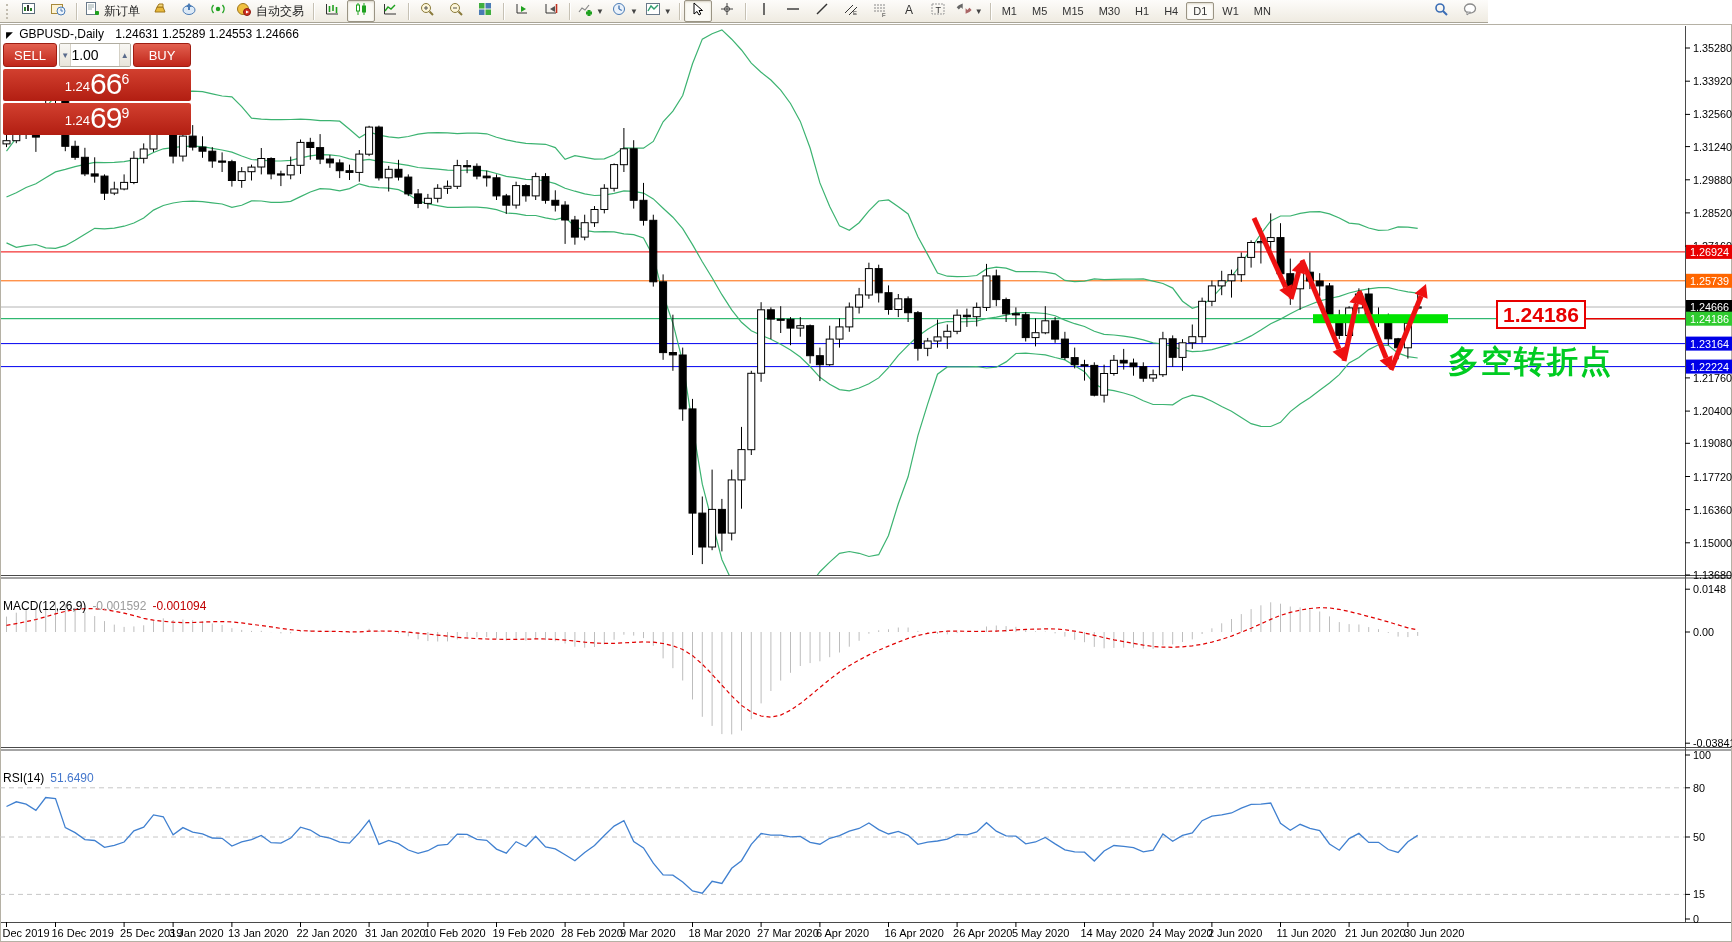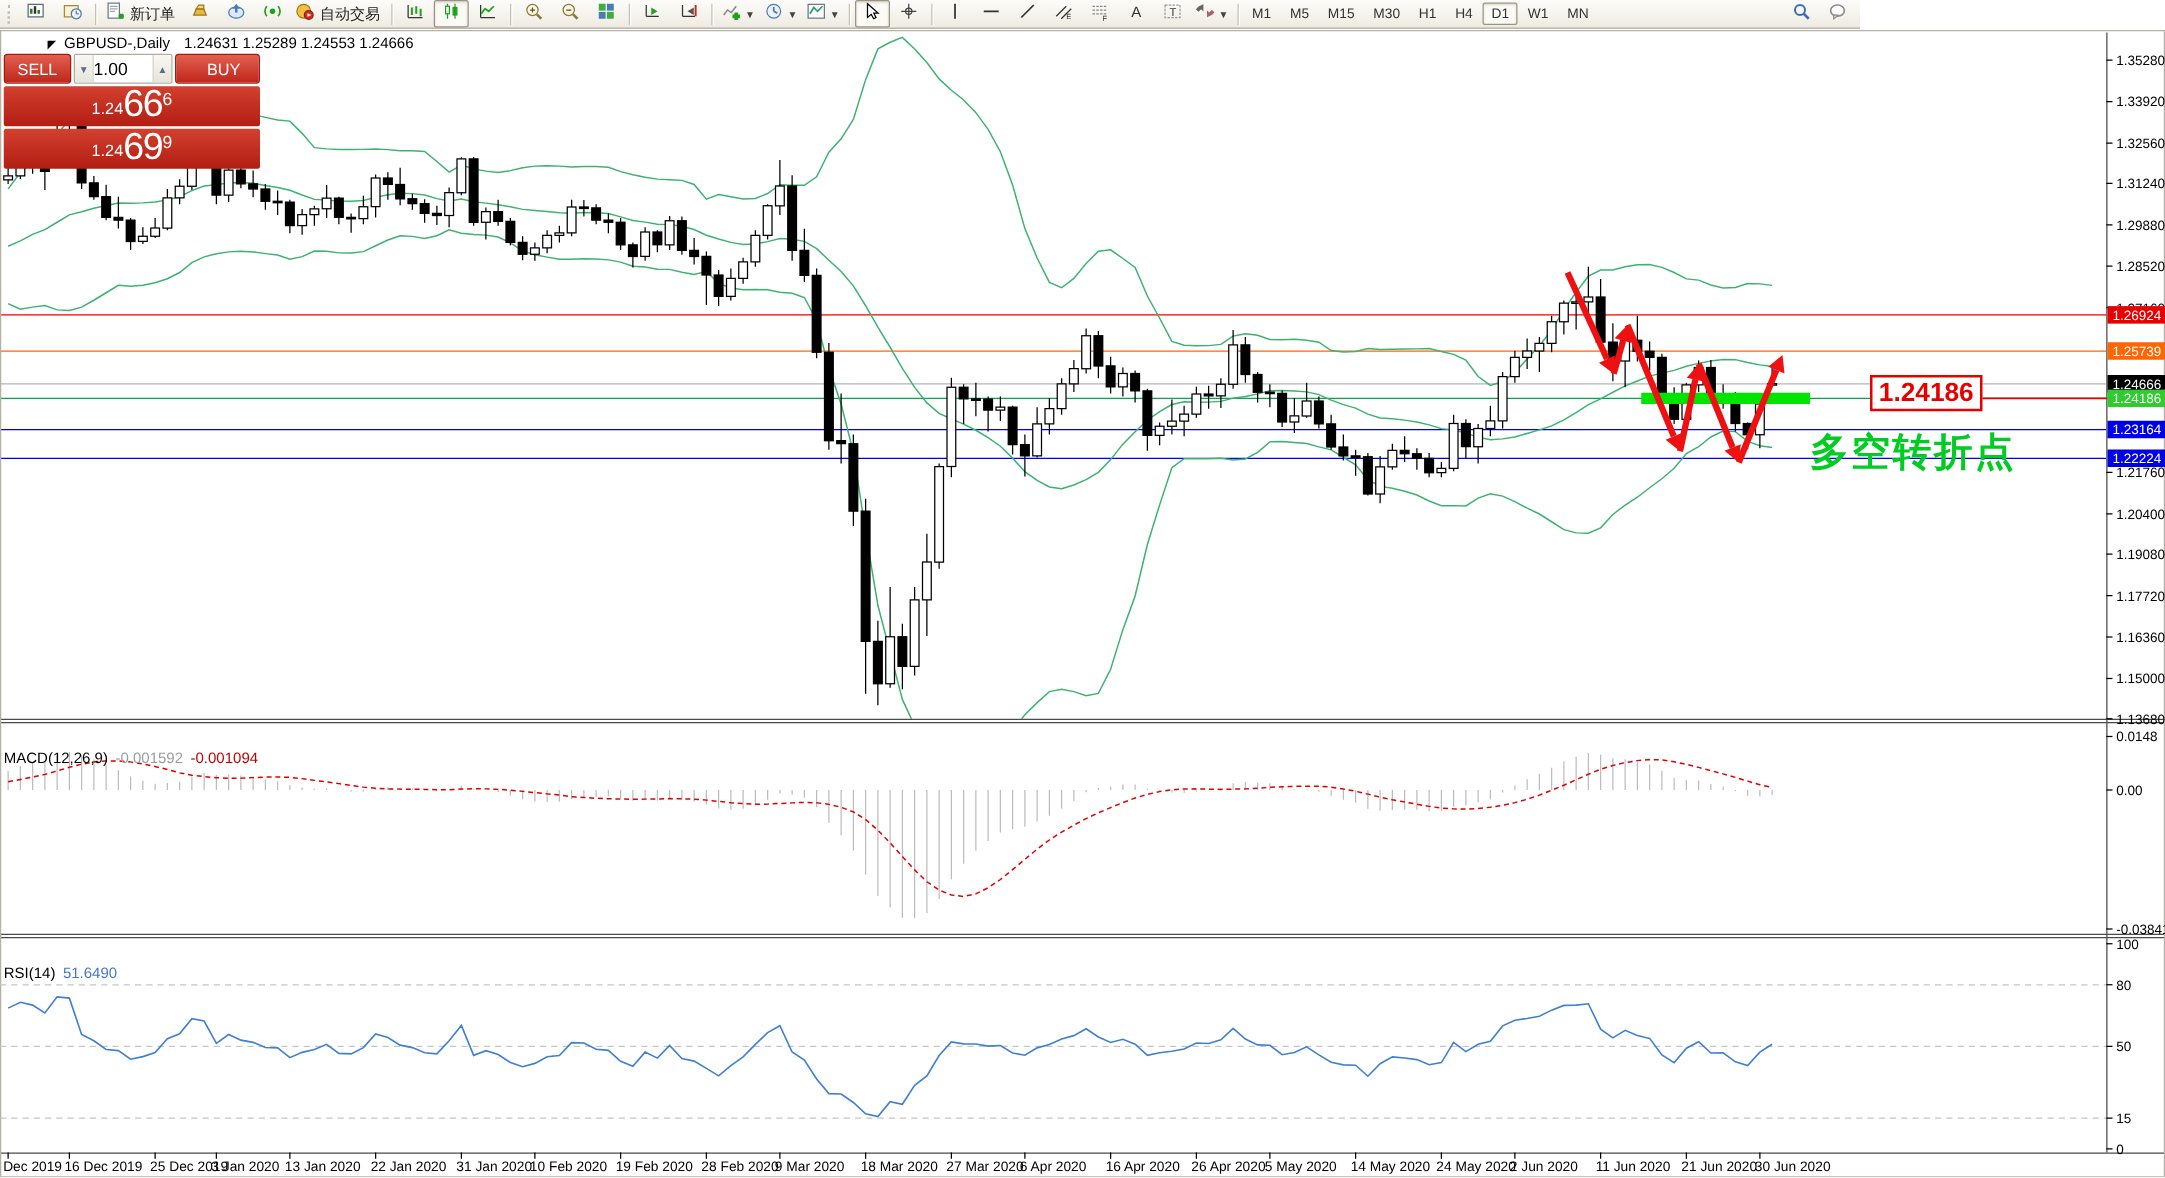--- a/index.html
+++ b/index.html
@@ -14,32 +14,32 @@
   .tbtn{height:20px;min-width:22px;display:flex;align-items:center;justify-content:center;
     gap:2px;border:1px solid transparent;border-radius:2px;padding:0 2px;cursor:default;}
   .tbtn.active{border-color:#9a9484;background:#fbfaf5;box-shadow:inset 0 1px 2px #d8d3c5;}
   .tbtn .cap{font-size:12px;color:#222;white-space:nowrap;padding:0 2px;}
   .dd{font-size:8px;color:#444;margin-left:1px;}
   .tfbtn{font-size:11px;color:#333;padding:2px 6px;border:1px solid transparent;border-radius:2px;}
   .tfbtn.active{border-color:#9a9484;background:#fcfbf7;box-shadow:inset 0 1px 2px #ddd8ca;}
   .spacer{margin-left:auto;}
   
   #cv{position:absolute;top:24px;left:0;}
-  .chart-title{position:absolute;left:6px;top:27px;font-size:12px;color:#000;z-index:5;margin-left:32px;}
+  .chart-title{position:absolute;left:6px;top:27px;font-size:12px;color:#000;z-index:5;}
   .chart-title .tg{font-size:9px;margin-right:3px;}
   .ind-label{position:absolute;left:3px;font-size:12px;color:#000;z-index:5;margin-top:20px;}
   .ind-label .v1{color:#9c9c9c;margin-left:6px;}
   .ind-label .v2{color:#c00000;margin-left:6px;}
   .ind-label .vb{color:#4477cc;margin-left:6px;}
   
-  .trade{position:absolute;left:3px;top:43px;width:205px;z-index:10;font-family:"Liberation Sans",sans-serif;border-radius:28px;}
+  .trade{position:absolute;left:3px;top:43px;width:188px;z-index:10;font-family:"Liberation Sans",sans-serif;border-radius:28px;}
   .trow1{display:flex;height:24px;gap:2px;}
   .btn-red{background:linear-gradient(#e2604f,#c0261a);color:#fff;border:1px solid #9e1d12;
     border-radius:3px;display:flex;align-items:center;justify-content:center;font-size:13px;}
-  .sellb{width:52px;} .buyb{width:56px;padding-left:10px;}
+  .sellb{width:52px;} .buyb{width:56px;}
   .vol{flex:1;display:flex;background:#fff;border:1px solid #b0aca0;border-radius:2px;overflow:hidden;}
   .spin{width:16px;display:flex;align-items:center;justify-content:center;background:linear-gradient(#f8f7f4,#e8e4da);
     color:#5a6b8c;font-size:8px;border-right:1px solid #d5d1c6;}
   .spin.r{border-left:1px solid #d5d1c6;border-right:none;}
   .vval{flex:1;display:flex;align-items:center;justify-content:flex-end;padding-right:20px;font-size:14px;color:#000;}
   .trow2{display:flex;height:37px;gap:2px;margin-top:2px;flex-direction:column;}
   .pxbox{flex:1;background:linear-gradient(#d2402f,#b21e12);color:#fff;display:flex;align-items:flex-end;
     justify-content:center;padding-bottom:2px;border-radius:2px;}
   .px-s{font-size:13px;line-height:24px;}
   .px-b{font-size:30px;line-height:30px;letter-spacing:-1px;}

